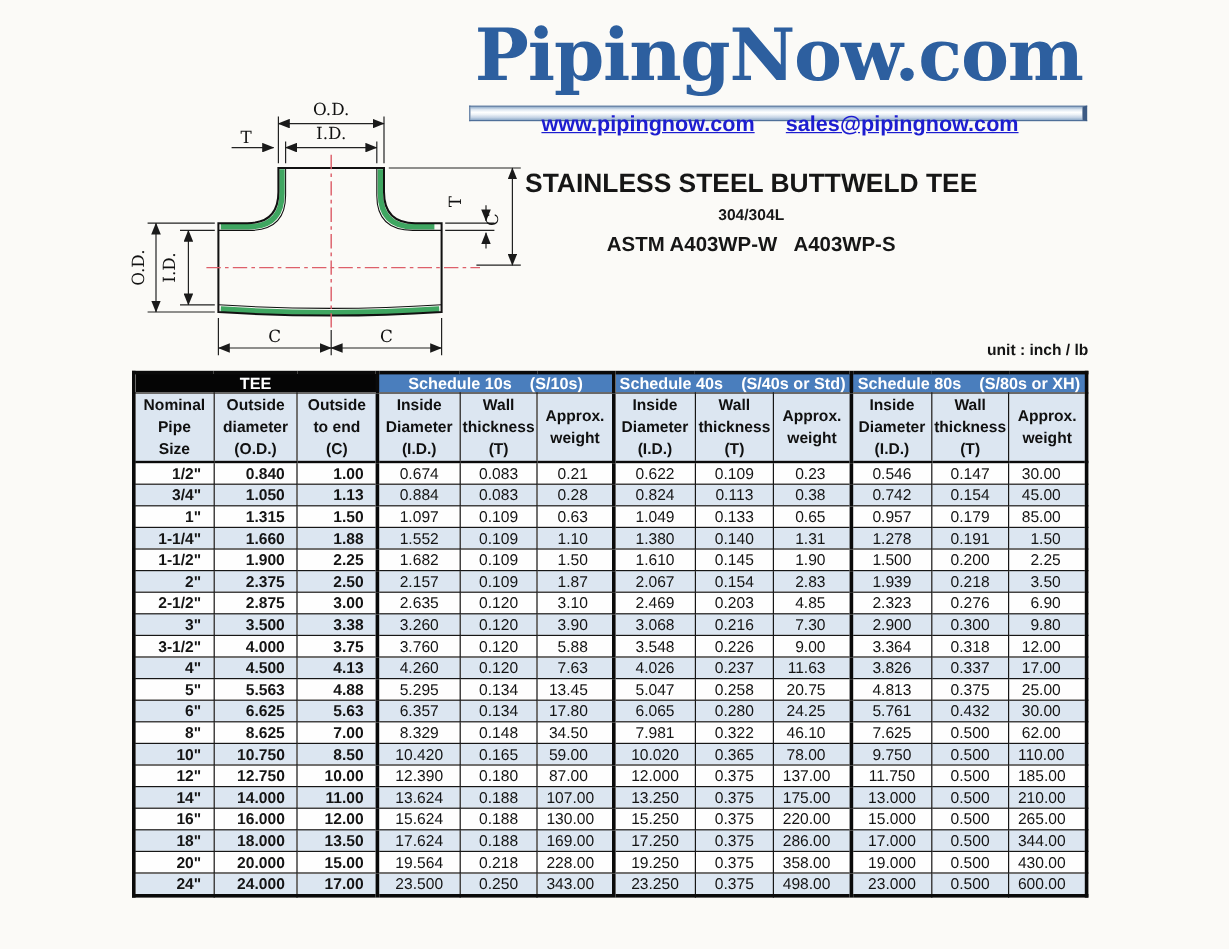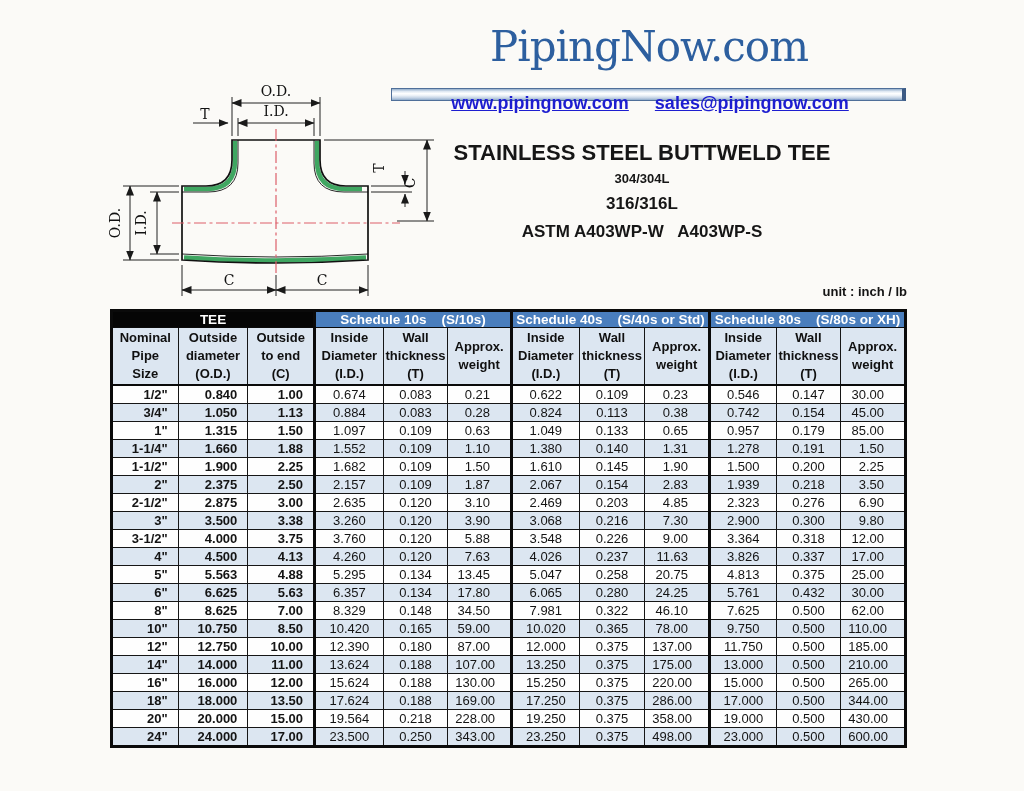--- a/index.html
+++ b/index.html
@@ -7,39 +7,39 @@
   body {
     position:relative; overflow:hidden;
     background:#fbfaf7;
     font-family:"Liberation Sans", sans-serif;
     color:#141414;
   }
   .logo {
     position:absolute; left:388px; top:10px; width:522px; height:78px;
     text-align:center;
     font-family:"DejaVu Serif", serif;
-    font-weight:normal; font-size:42px; line-height:74px;
+    font-weight:bold; font-size:60px; line-height:74px;
     color:var(--logo_blue,#2d5f9f);
     letter-spacing:-1px;
   }
   .pipe-bar {
     position:absolute; left:391px; top:88px; width:515px; height:13px;
     background:linear-gradient(180deg,#93aecb 0%,#dfe8f2 22%,#ffffff 42%,#eef3f8 58%,#c3d2e4 82%,#8fabc9 100%);
     border:1.5px solid #4f6f99; border-right:4px solid #3c5a84;
   }
   .contact {
     position:absolute; left:390px; top:93px; width:520px;
     text-align:center; font-weight:bold; font-size:18px;
   }
   .contact a {
     color:var(--link_blue,#1d1dd0); text-decoration:underline;
   }
   .contact .gap { display:inline-block; width:26px; }
   .headings {
-    position:absolute; left:422px; top:140px; width:440px; text-align:center;
+    position:absolute; left:406px; top:140px; width:440px; text-align:center;
     font-weight:bold; color:#161616;
   }
   .h-line1 { font-size:22px; margin-bottom:5px; }
   .h-line2 { font-size:21px; margin-bottom:8px; }
   .h-line3 { font-size:13px; margin-bottom:8px; }
   .h-line4 { font-size:17px; margin-bottom:8px; }
   .h-line5 { font-size:17px; white-space:pre; }
   .unit-note {
     position:absolute; left:707px; top:284px; width:200px;
     text-align:right; font-weight:bold; font-size:13px;
@@ -89,21 +89,20 @@
 
 <div class="pipe-bar"></div>
 
 <div class="contact">
   <a href="#">www.pipingnow.com</a><span class="gap"></span><a href="#">sales@pipingnow.com</a>
 </div>
 
 <div class="headings">
   <div class="h-line1">STAINLESS STEEL BUTTWELD TEE</div>
   <div class="h-line3">304/304L</div>
-  <div class="h-line4">316/316L</div>
   <div class="h-line5">ASTM A403WP-W   A403WP-S</div>
 </div>
 
 <div class="unit-note">unit : inch / lb</div>
 
 <svg class="diagram" width="350" height="226" viewBox="0 0 350 226">
   <defs>
     <marker id="ar" viewBox="0 0 10 8" refX="9.5" refY="4" markerWidth="10" markerHeight="8" orient="auto-start-reverse" markerUnits="userSpaceOnUse">
       <path d="M0,0 L10,4 L0,8 z" fill="#1a1a1a"></path>
     </marker>

